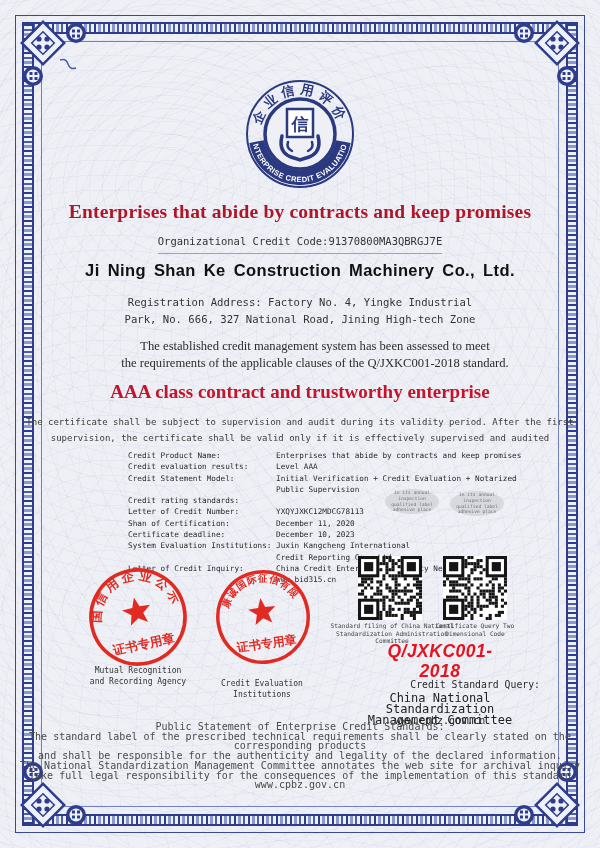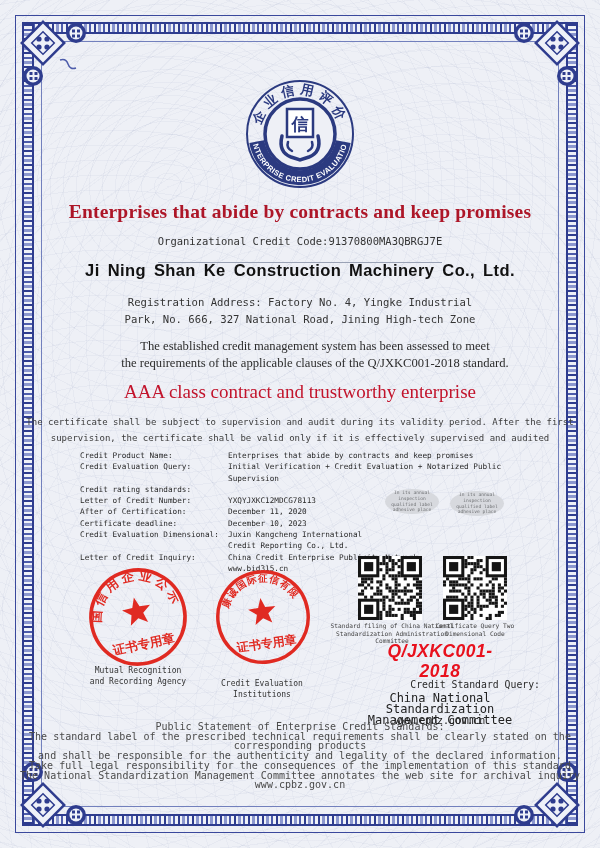--- a/index.html
+++ b/index.html
@@ -24,29 +24,29 @@
   .corner{position:absolute;width:78px;height:78px;pointer-events:none;}
   .corner.tl{top:14px;left:14px;} .corner.tr{top:14px;right:14px;transform:scaleX(-1);}
   .corner.bl{bottom:14px;left:14px;transform:scaleY(-1);} .corner.br{bottom:14px;right:14px;transform:scale(-1,-1);}
   
   .abs{position:absolute;}
   .ctr{left:0;right:0;text-align:center;}
   .ml{white-space:pre-line;}
   .emblem{top:76px;left:50%;transform:translateX(-50%);}
   .title{top:201px;font-family:"Liberation Serif",serif;font-weight:bold;font-size:19.5px;color:#ad1628;letter-spacing:.2px;}
   .orgcode{top:235px;font-family:"DejaVu Sans Mono",monospace;font-size:10.5px;color:#333;}
-  .orgcode span{border-bottom:1px solid #9aa2b5;padding-bottom:15px;}
+  .orgcode span{border-bottom:1px solid #9aa2b5;padding-bottom:6px;}
   .company{top:261px;font-size:16.5px;font-weight:bold;color:#111;letter-spacing:.4px;word-spacing:3px;}
   .address{top:294px;font-family:"DejaVu Sans Mono",monospace;font-size:10.6px;line-height:17px;color:#333;text-align:center;}
   .statement{top:338px;font-family:"Liberation Serif",serif;font-size:12.6px;line-height:17px;color:#2c2c2c;padding-left:30px;}
-  .subtitle{top:381px;font-family:"Liberation Serif",serif;font-weight:normal;font-size:19px;color:#c2142c;}
+  .subtitle{top:381px;font-family:"Liberation Serif",serif;font-weight:bold;font-size:19px;color:#c2142c;}
   .supnote{top:415px;font-family:"DejaVu Sans Mono",monospace;font-size:9px;line-height:15.5px;color:#3c3c3c;}
   .details{top:450px;left:80px;width:460px;font-family:"DejaVu Sans Mono",monospace;font-size:7.7px;line-height:11.3px;color:#2a2a2a;}
   .drow{display:flex;}
-  .dlabel{width:148px;flex:0 0 148px;}
+  .dlabel{width:148px;flex:0 0 148px;margin-left:48px;}
   .dvalue{flex:1;}
   .oval{position:absolute;width:54px;height:25px;border-radius:50%;background:#d7d9de;
     display:flex;flex-direction:column;align-items:center;justify-content:center;
     font-family:"DejaVu Sans Mono",monospace;font-size:4.6px;line-height:5.6px;color:#6f7174;text-align:center;}
   .seal{position:absolute;}
   .seal-cap{position:absolute;font-family:"DejaVu Sans Mono",monospace;font-size:8px;line-height:10.5px;color:#333;text-align:center;}
   .qr{position:absolute;width:64px;height:64px;}
   .qr-cap{position:absolute;font-family:"DejaVu Sans Mono",monospace;font-size:6.2px;line-height:7.6px;color:#444;text-align:center;}
   .stdcode{top:641px;left:340px;width:200px;text-align:center;font-style:italic;font-weight:bold;
     font-size:17.5px;line-height:20px;color:#e8111d;letter-spacing:.5px;}
@@ -208,40 +208,44 @@
   <div class="abs ctr subtitle">AAA class contract and trustworthy enterprise</div>
   <div class="abs ctr supnote ml">The certificate shall be subject to supervision and audit during its validity period. After the first
 supervision, the certificate shall be valid only if it is effectively supervised and audited</div>
 
   <div class="abs details">
     <div class="drow">
         <div class="dlabel">Credit Product Name:</div>
         <div class="dvalue ml">Enterprises that abide by contracts and keep promises</div>
       </div>
     <div class="drow">
-        <div class="dlabel">Credit Evaluation Query:</div>
+        <div class="dlabel">Credit evaluation results:</div>
+        <div class="dvalue ml">Level AAA</div>
+      </div>
+    <div class="drow">
+        <div class="dlabel">Credit Statement Model:</div>
         <div class="dvalue ml">Initial Verification + Credit Evaluation + Notarized Public Supervision</div>
       </div>
     <div class="drow">
         <div class="dlabel">Credit rating standards:</div>
       </div>
     <div class="drow">
         <div class="dlabel">Letter of Credit Number:</div>
         <div class="dvalue ml">YXQYJXKC12MDCG78113</div>
       </div>
     <div class="drow">
-        <div class="dlabel">After of Certification:</div>
+        <div class="dlabel">Shan of Certification:</div>
         <div class="dvalue ml">December 11, 2020</div>
       </div>
     <div class="drow">
         <div class="dlabel">Certificate deadline:</div>
         <div class="dvalue ml">December 10, 2023</div>
       </div>
     <div class="drow">
-        <div class="dlabel">Credit Evaluation Dimensional:</div>
+        <div class="dlabel">System Evaluation Institutions:</div>
         <div class="dvalue ml">Juxin Kangcheng International
 Credit Reporting Co., Ltd.</div>
       </div>
     <div class="drow">
         <div class="dlabel">Letter of Credit Inquiry:</div>
         <div class="dvalue ml">China Credit Enterprise Publicity Network
 www.bid315.cn</div>
       </div>
   </div>
 
@@ -585,18 +589,18 @@
 2018</div>
   <div class="abs qlabel">Credit Standard Query:</div>
   <div class="abs qorg ml">China National Standardization
 Management Committee</div>
   <div class="abs qurl">www.cpbz.gov.cn</div>
 
   <div class="abs ctr footer">
     <div>Public Statement of Enterprise Credit Standards:</div>
     <div>The standard label of the prescribed technical requirements shall be clearly stated on the corresponding products</div>
     <div>and shall be responsible for the authenticity and legality of the declared information.</div>
+    <div>The National Standardization Management Committee annotates the web site for archival inquiry</div>
     <div>Take full legal responsibility for the consequences of the implementation of this standard</div>
-    <div>The National Standardization Management Committee annotates the web site for archival inquiry</div>
     <div>www.cpbz.gov.cn</div>
   </div>
 
 </div>
 
 </body></html>

